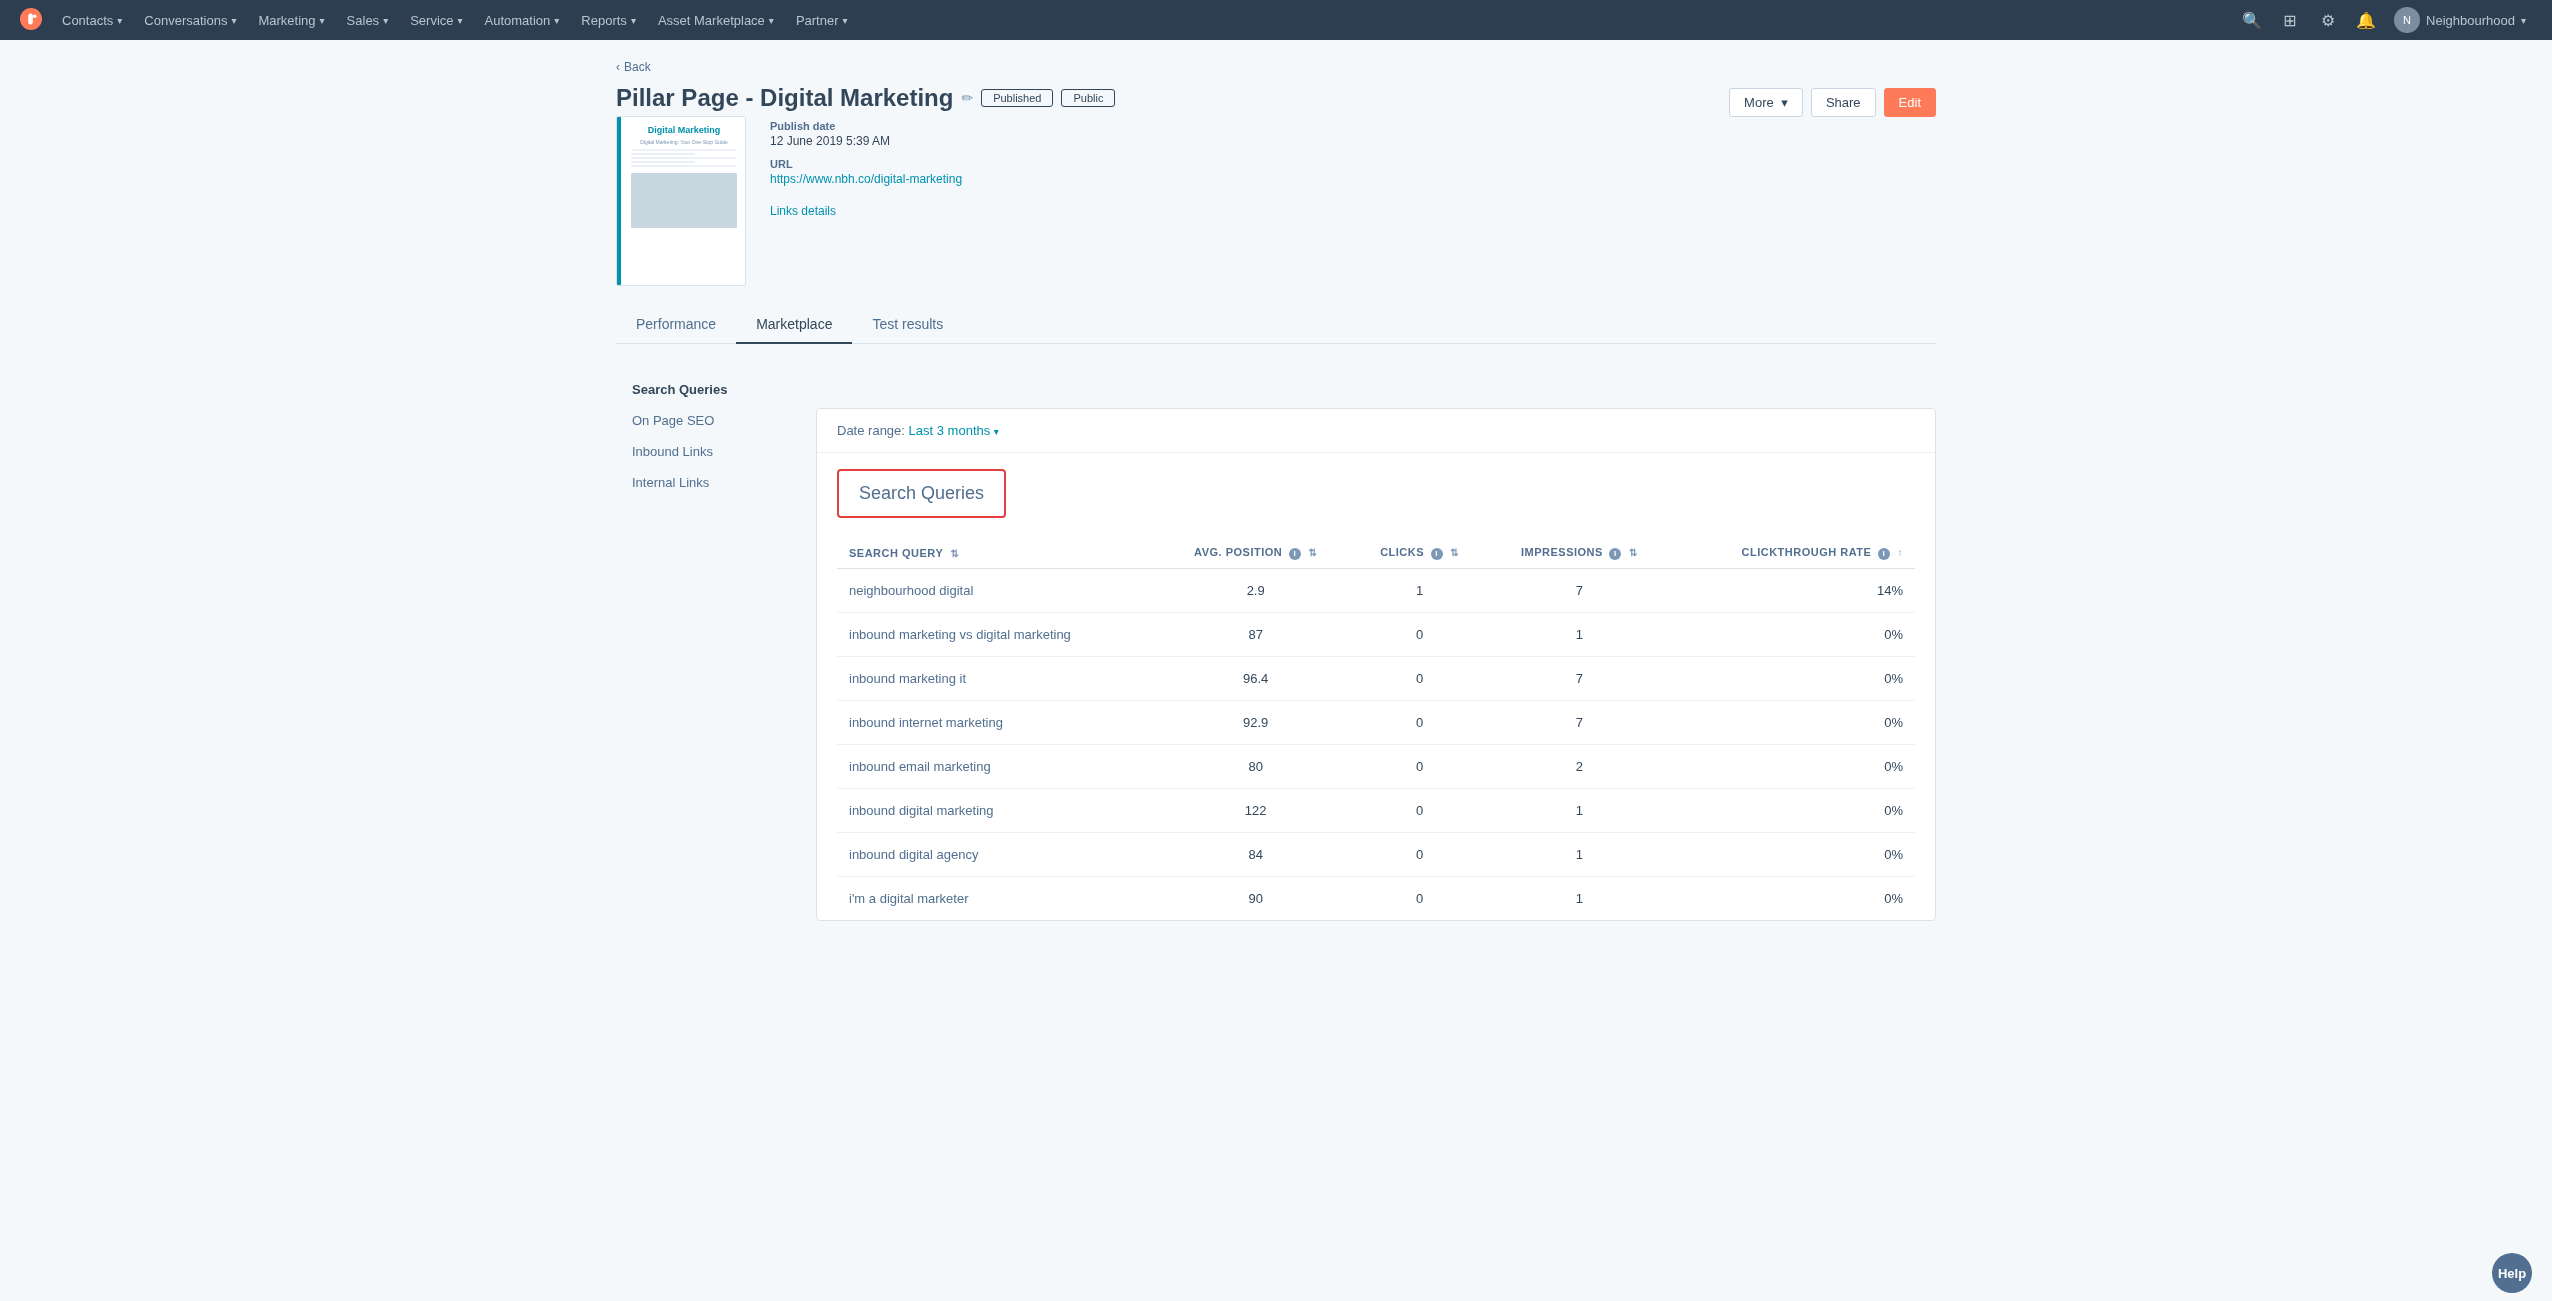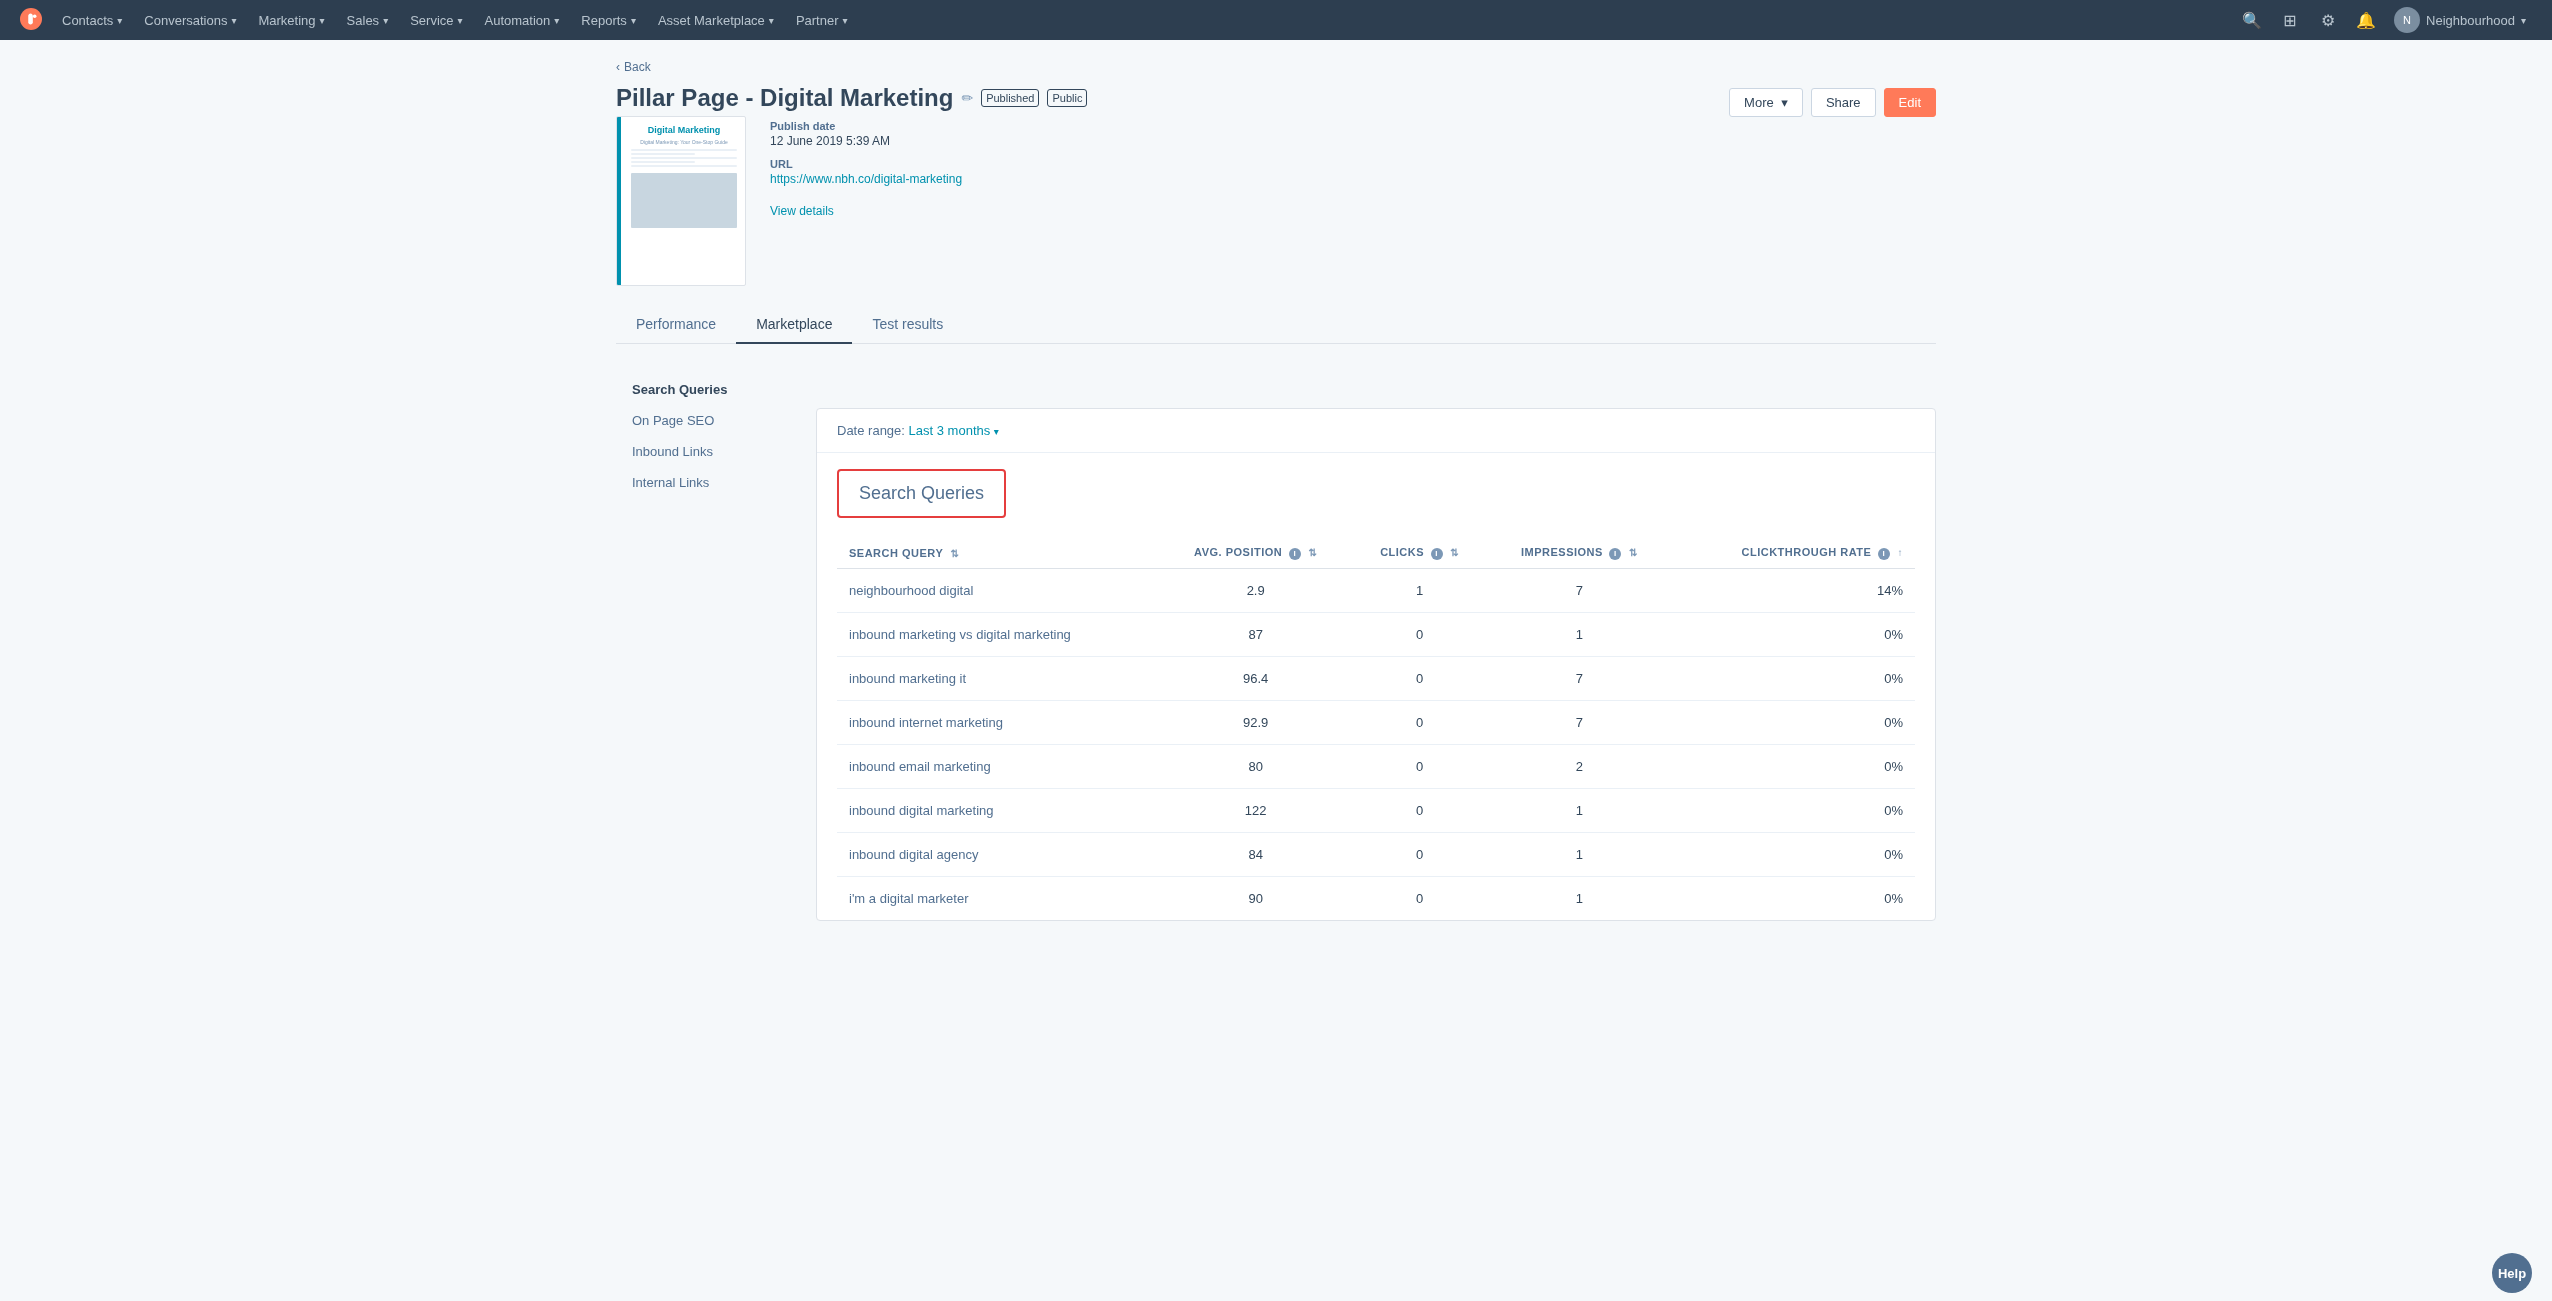--- a/index.html
+++ b/index.html
@@ -99,21 +99,21 @@
       color: #33475b;
     }
     .edit-icon {
       color: #7c98b6;
       cursor: pointer;
       font-size: 14px;
     }
     .badge {
       border: 1px solid #33475b;
       border-radius: 3px;
-      padding: 2px 4px;
+      padding: 2px 11px;
       font-size: 11px;
       color: #33475b;
     }
     .badge.published {
       border-color: #33475b;
       color: #33475b;
     }
     .badge.public {
       border-color: #33475b;
       color: #33475b;
@@ -453,21 +453,21 @@
 
         <div style="display:flex;flex-direction:column;gap:10px;padding-top:4px;">
           <div class="meta-item">
             <span class="meta-label">Publish date</span>
             <span class="meta-value">12 June 2019 5:39 AM</span>
           </div>
           <div class="meta-item">
             <span class="meta-label">URL</span>
             <a class="meta-link">https://www.nbh.co/digital-marketing</a>
           </div>
-          <a class="view-details">View details</a>
+          <a class="view-details">Links details</a>
         </div>
       </div>
     </div>
 
     <div class="header-actions">
       <button class="btn btn-outline">
         <span>More</span>
         <span style="margin-left:4px;">▾</span>
       </button>
       <button class="btn btn-outline">Share</button>

